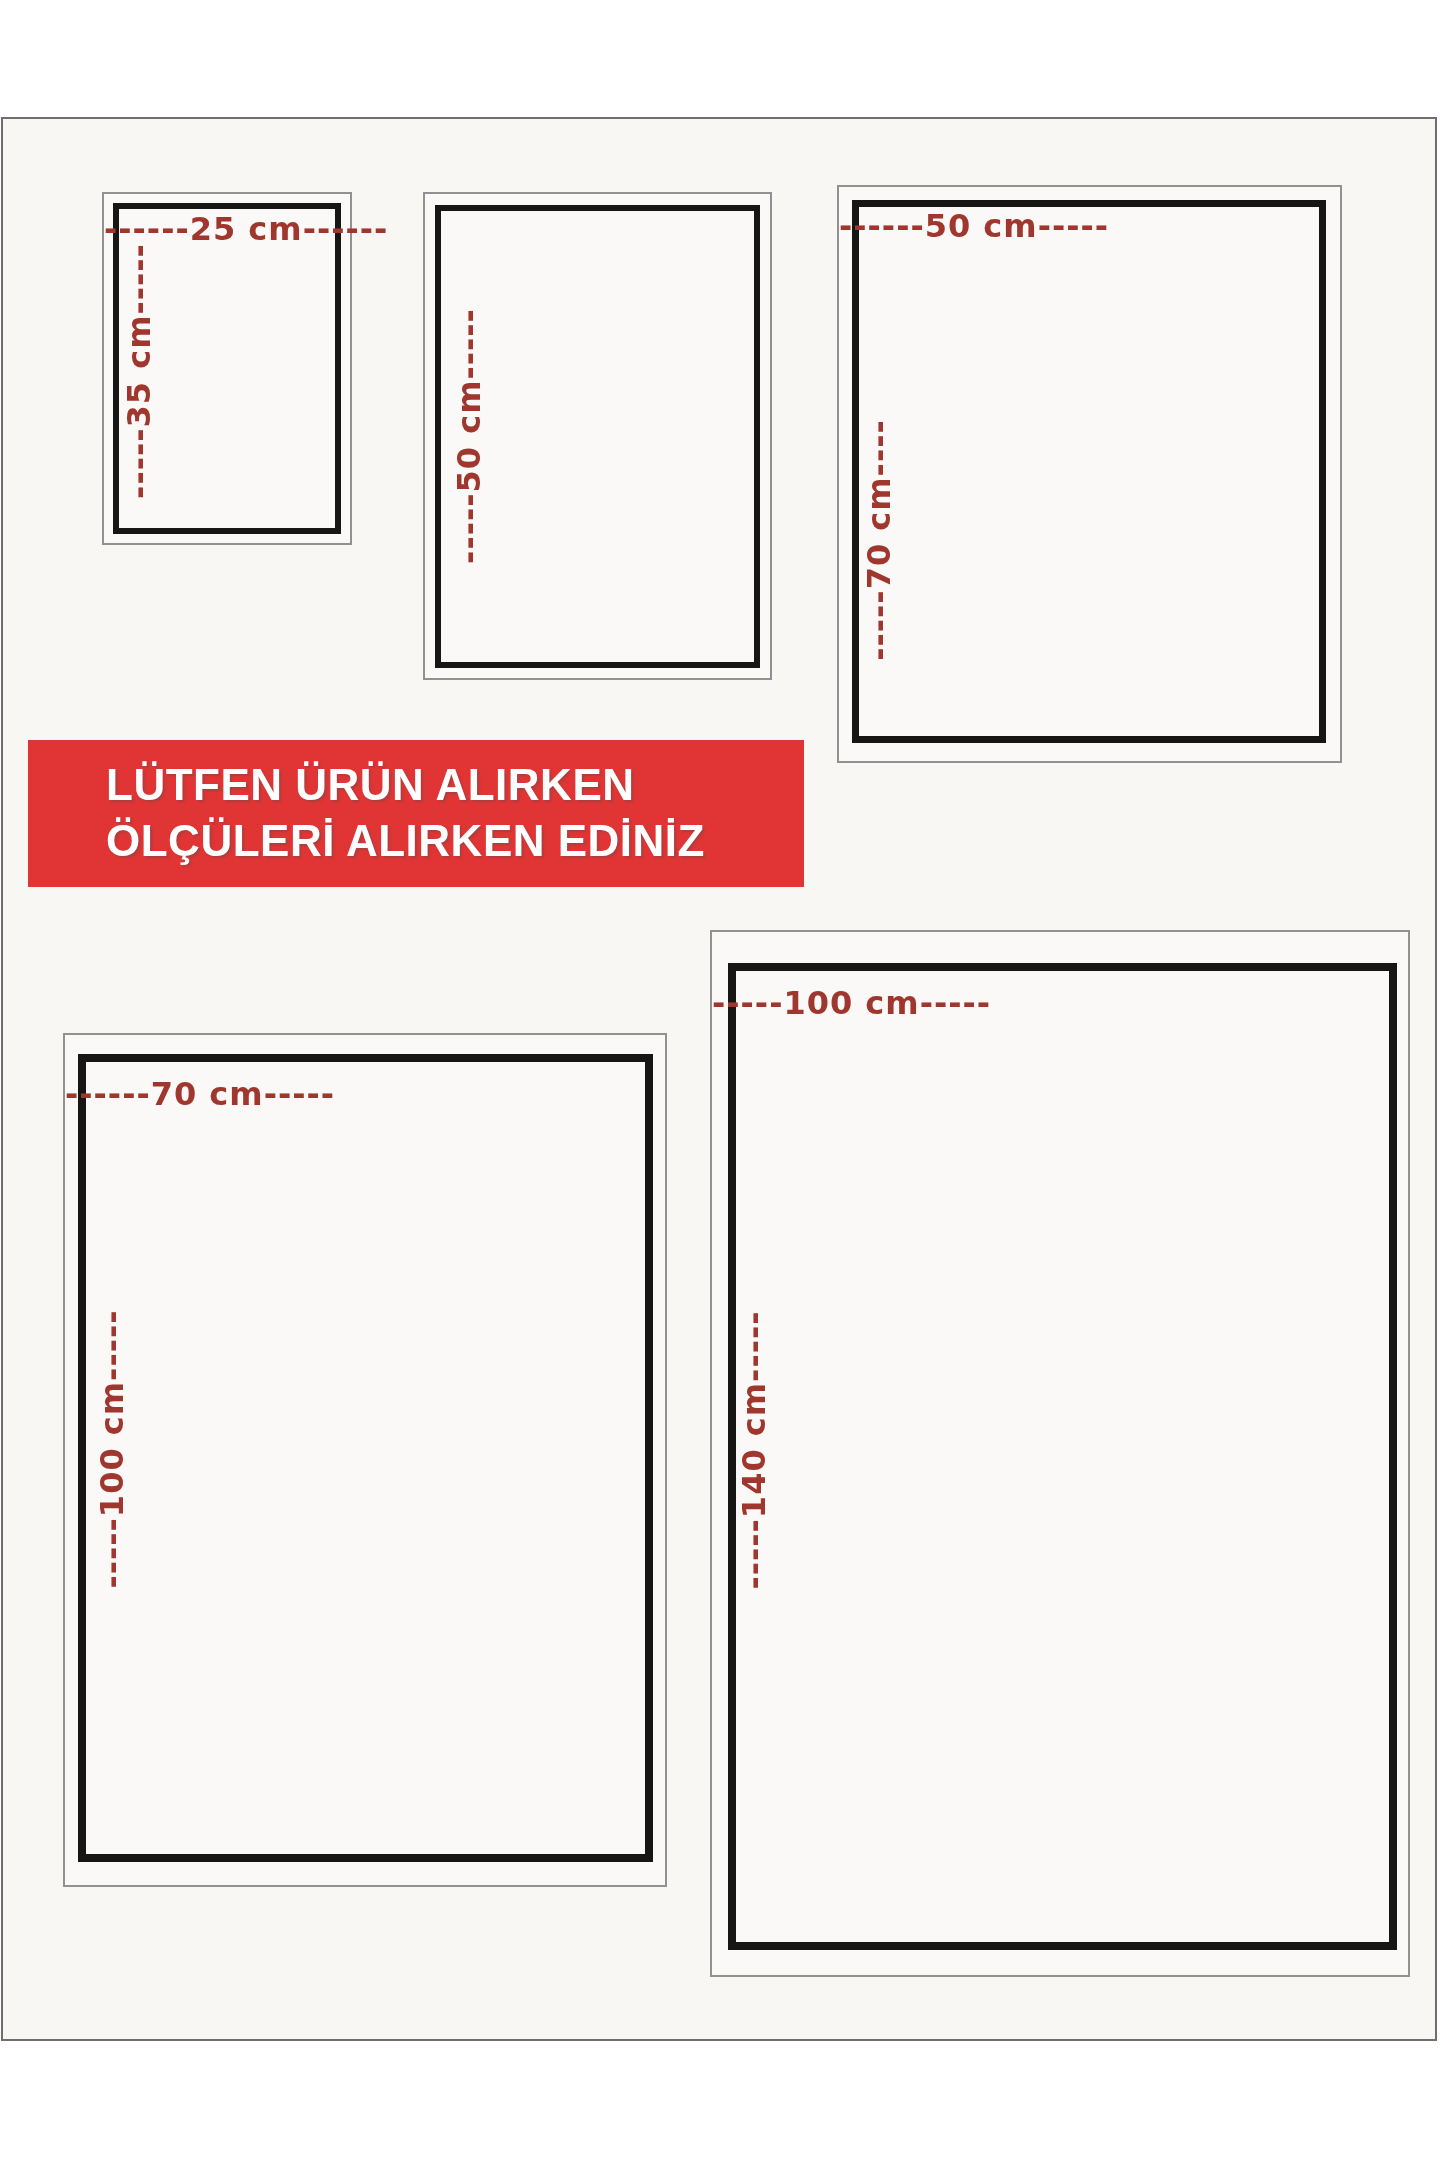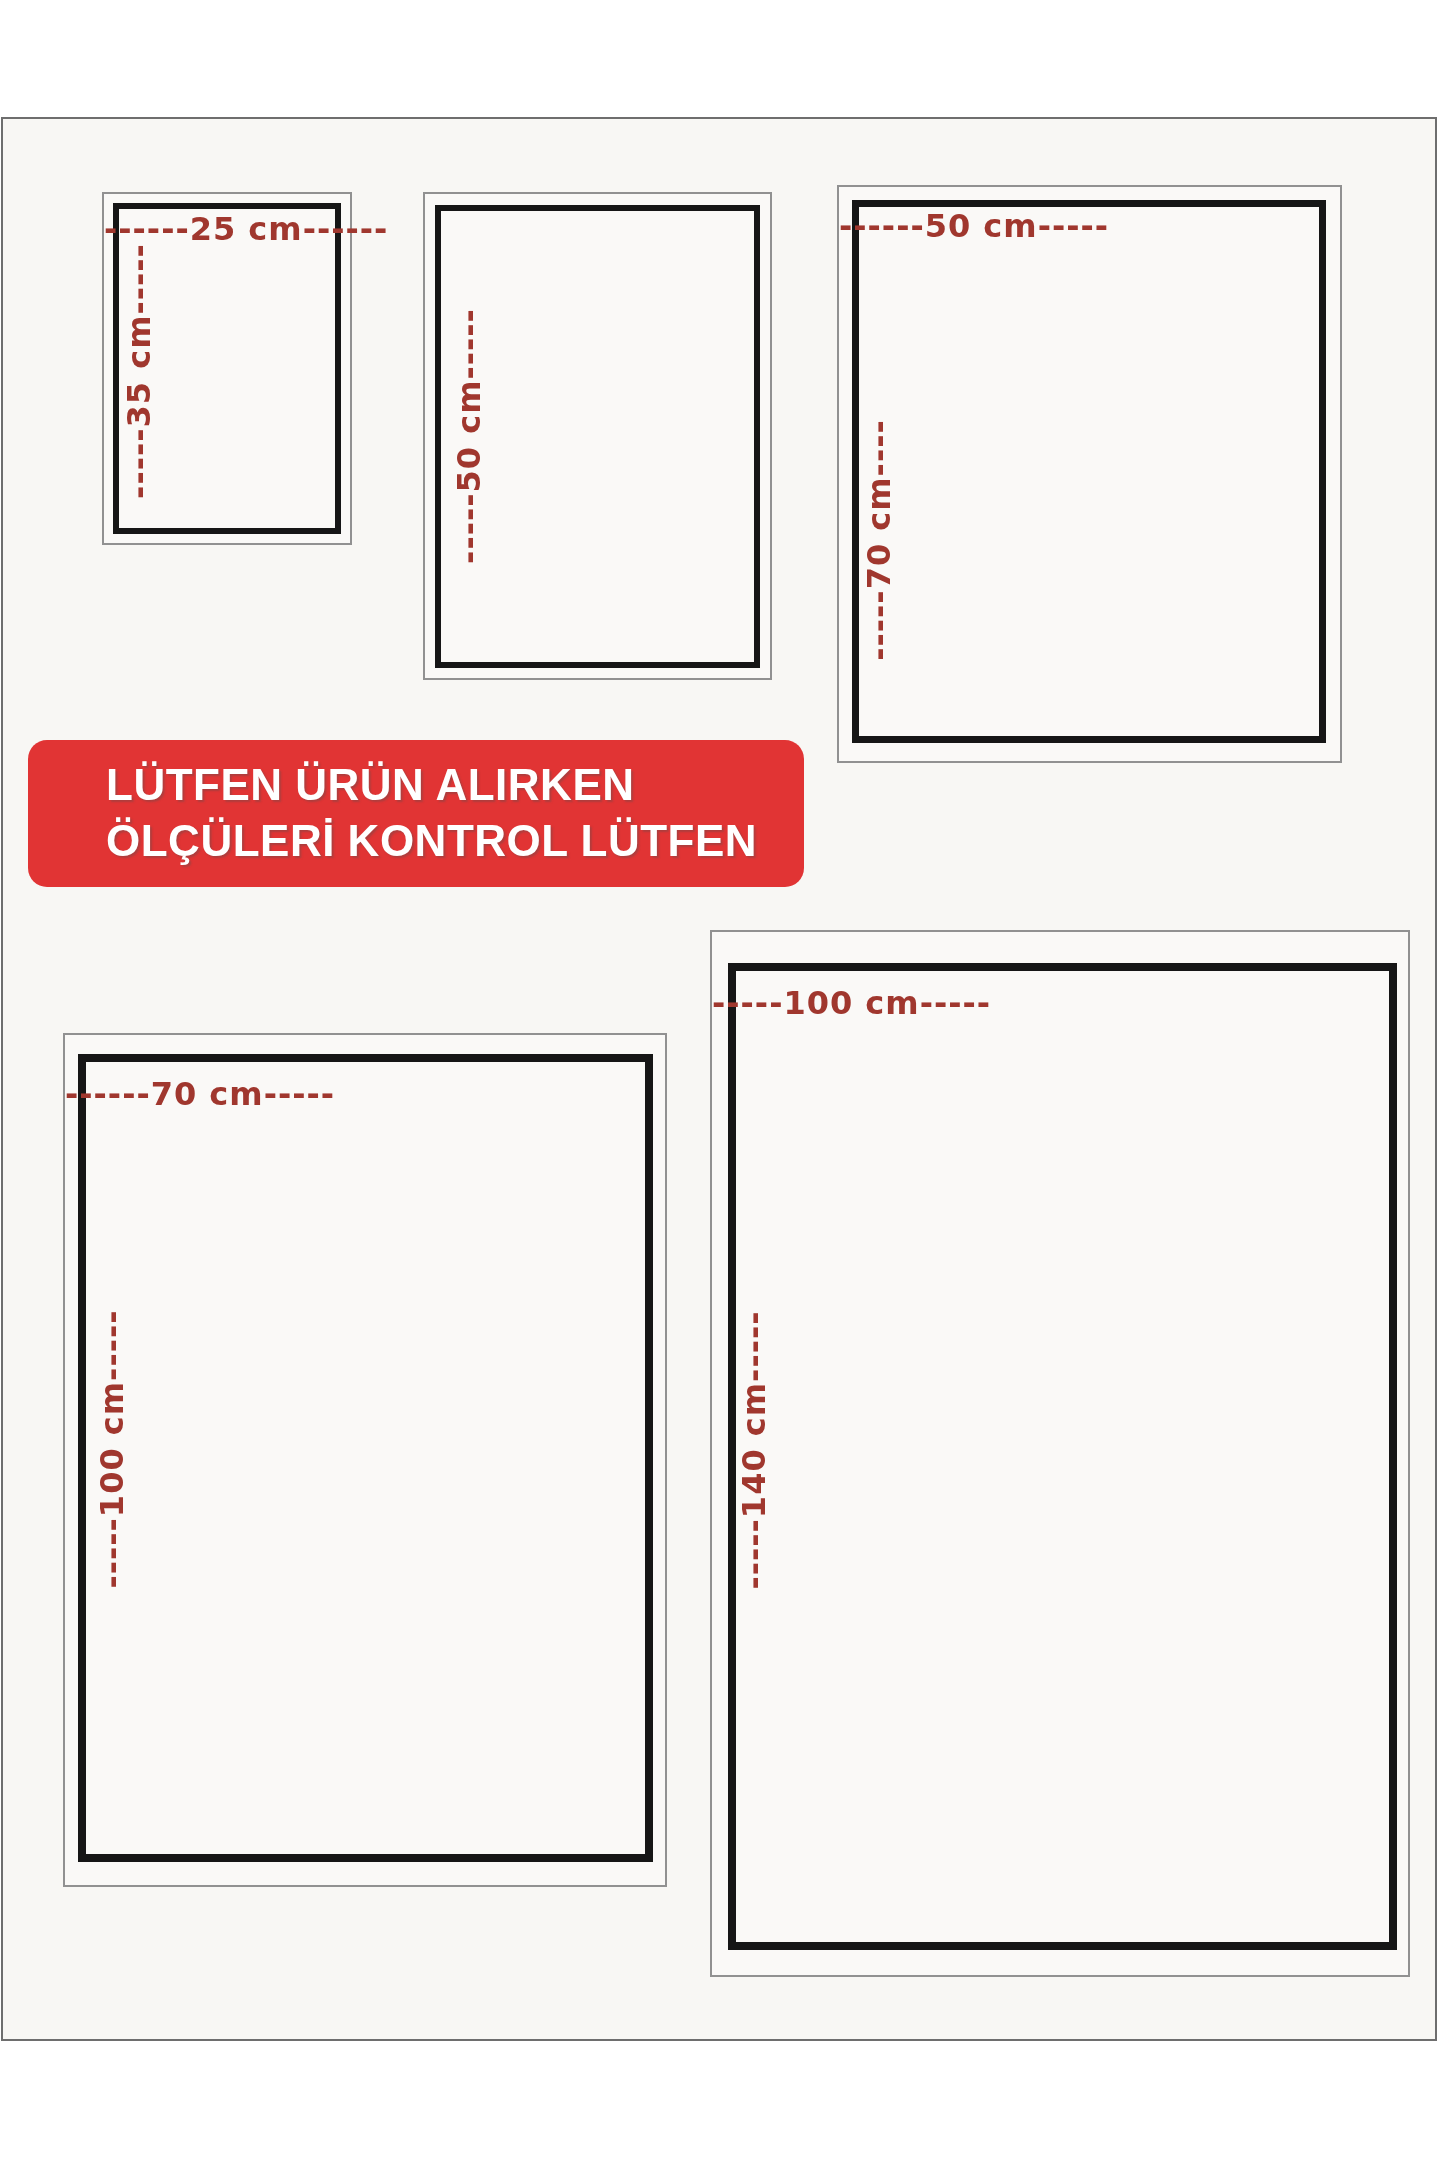--- a/index.html
+++ b/index.html
@@ -72,21 +72,20 @@
   
   .banner{
     position:absolute;left:28px;top:740px;width:776px;height:147px;
     background:var(--banner-bg,#e13434);
     color:var(--banner-text,#ffffff);
     font-family:"Liberation Sans","DejaVu Sans",sans-serif;
     font-weight:700;font-size:44px;line-height:56px;
     padding:17px 0 0 78px;box-sizing:border-box;
     text-shadow:2px 2px 2px rgba(80,80,80,0.35);
     letter-spacing:0.5px;
-    border-radius:19px;
   }
   .banner div{white-space:nowrap;}
 </style>
 </head>
 <body>
 
 <div class="paper"></div>
 
 <div class="size-box" id="box-25x35">
   <div class="inner"></div>
@@ -100,21 +99,21 @@
 </div>
 
 <div class="size-box" id="box-50x70">
   <div class="inner"></div>
   <div class="h-label">------50 cm-----</div>
   <div class="v-label">-----70 cm----</div>
 </div>
 
 <div class="banner">
   <div>LÜTFEN ÜRÜN ALIRKEN</div>
-  <div>ÖLÇÜLERİ KONTROL LÜTFEN</div>
+  <div>ÖLÇÜLERİ ALIRKEN EDİNİZ</div>
 </div>
 
 <div class="size-box" id="box-70x100">
   <div class="inner"></div>
   <div class="h-label">------70 cm-----</div>
   <div class="v-label">-----100 cm-----</div>
 </div>
 
 <div class="size-box" id="box-100x140">
   <div class="inner"></div>

